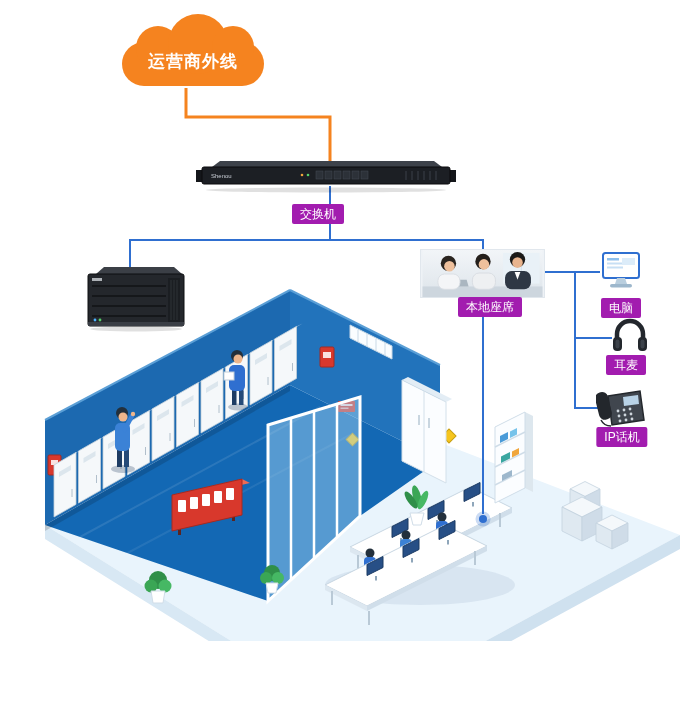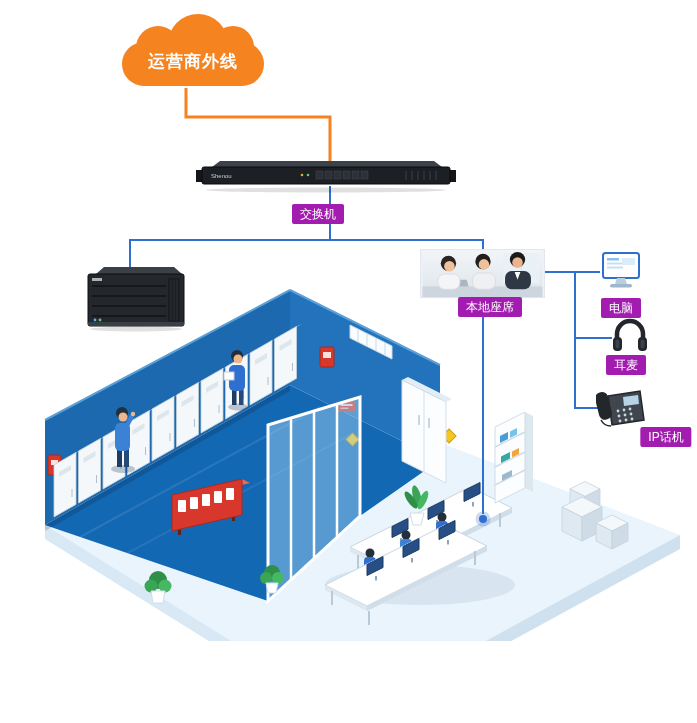--- a/index.html
+++ b/index.html
@@ -431,15 +431,15 @@
         <circle cx="23" cy="32" r="1.4"></circle>
           <circle cx="29" cy="31" r="1.4"></circle>
           <circle cx="35" cy="30" r="1.4"></circle>
         <circle cx="24" cy="37" r="1.4"></circle>
           <circle cx="30" cy="36" r="1.4"></circle>
           <circle cx="36" cy="35" r="1.4"></circle>
       </g>
       <path d="M5,36 q3,6 10,6" fill="none" stroke="#23272c" stroke-width="1.5"></path>
     </svg>
   </div>
-  <div class="tag" style="left:622px;top:427px;margin-left:44px;">IP话机</div>
+  <div class="tag" style="left:622px;top:427px;">IP话机</div>
 
 </div>
 
 </body></html>

